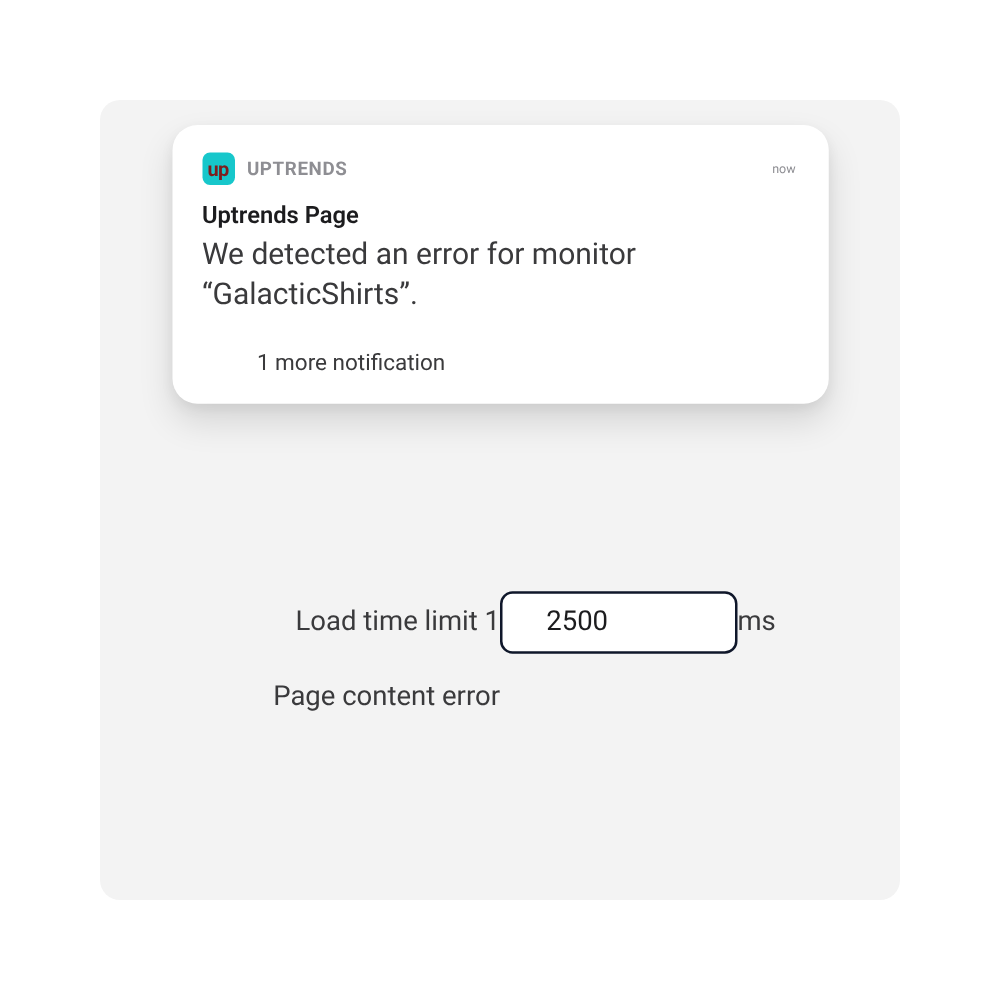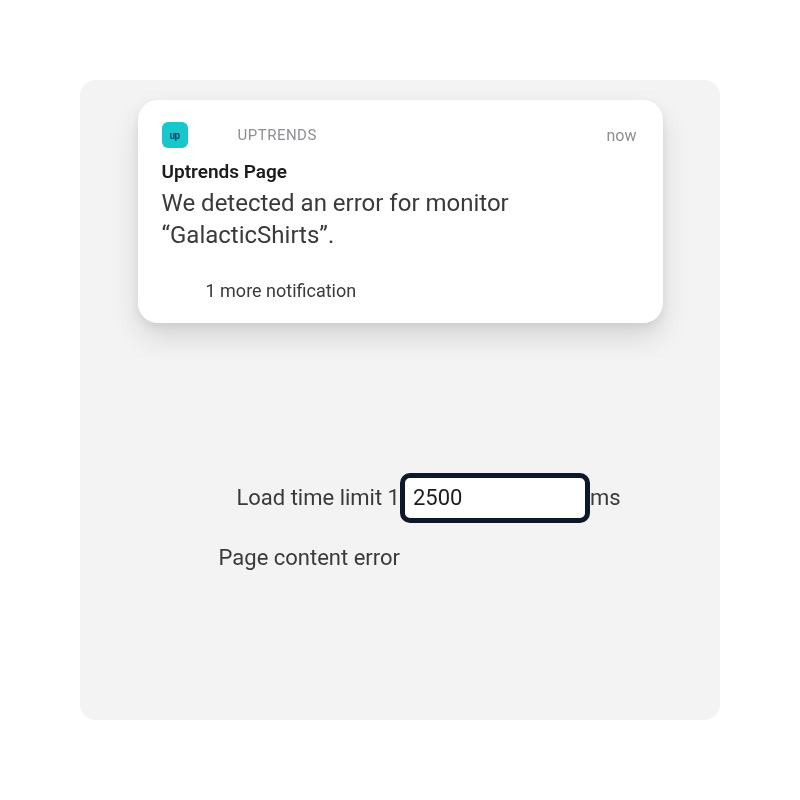--- a/index.html
+++ b/index.html
@@ -35,36 +35,35 @@
       gap: 10px;
     }
     .notif-logo {
       width: 26px;
       height: 26px;
       background: #17c7cb;
       border-radius: 6px;
       display: flex;
       align-items: center;
       justify-content: center;
-      color: #0c4a6e;
+      color: #7f1d1d;
       font-weight: 700;
-      font-size: 10px;
+      font-size: 16px;
       letter-spacing: -0.5px;
     }
     .notif-app {
       color: #8e8e93;
       font-size: 15px;
       letter-spacing: 0.5px;
-      font-weight: 400;
-      margin-left: 40px;
+      font-weight: 700;
     }
     .notif-time {
       margin-left: auto;
       color: #8e8e93;
-      font-size: 16px;
+      font-size: 10px;
     }
     .notif-title {
       margin-top: 12px;
       font-size: 19px;
       font-weight: 600;
       color: #1c1c1e;
     }
     .notif-body {
       margin-top: 4px;
       font-size: 24px;
@@ -102,26 +101,26 @@
     .setting-label {
       font-size: 22px;
       color: #3a3a3c;
       text-align: right;
       width: 280px;
       font-weight: 400;
     }
     .setting-input {
       width: 190px;
       height: 50px;
-      border: 5px solid #0f172a;
+      border: 2px solid #0f172a;
       border-radius: 10px;
       background: #ffffff;
       font-size: 22px;
       color: #1c1c1e;
-      padding: 0 8px;
+      padding: 0 35px;
       font-family: inherit;
       outline: none;
     }
     .setting-unit {
       font-size: 22px;
       color: #3a3a3c;
     }
   </style>
 </head>
 <body>

